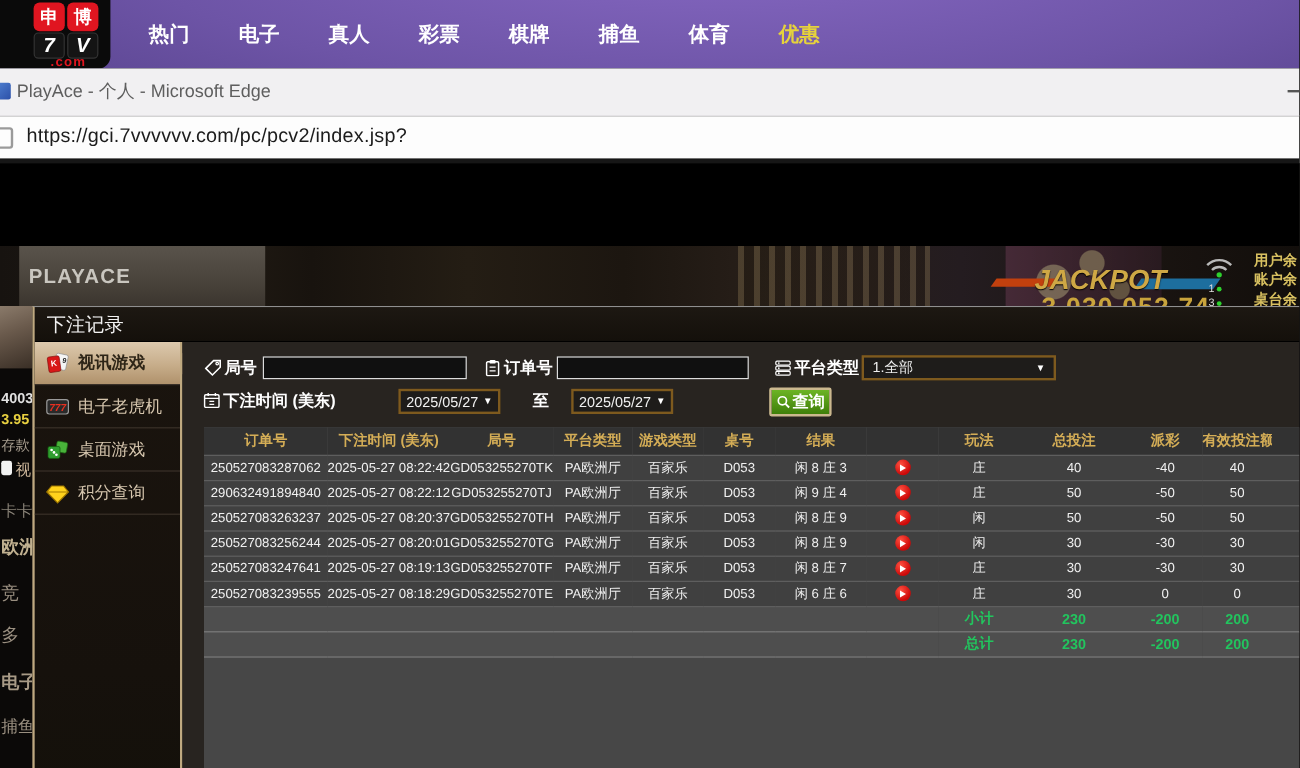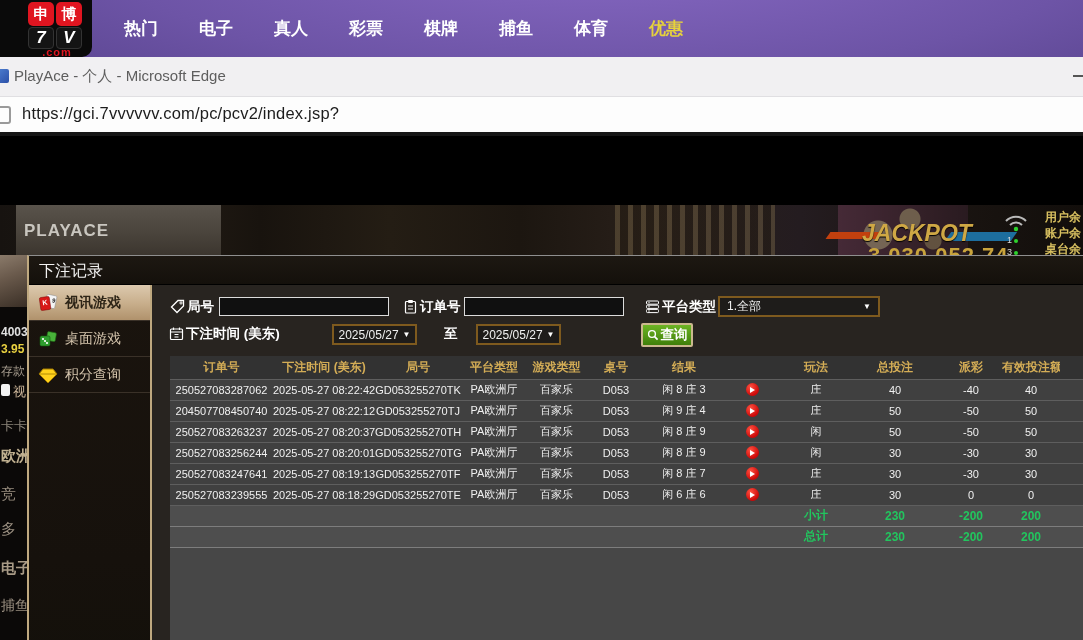--- a/index.html
+++ b/index.html
@@ -214,20 +214,29 @@
                 <text x="14" y="9" font-size="6" fill="#222" transform="rotate(12 13 8)">9</text>
                 <rect x="2" y="4" width="10" height="13" rx="1.5" fill="#d81818" stroke="#7a0808" stroke-width=".5" transform="rotate(-8 7 10)"></rect>
                 <text x="4.5" y="12" font-size="7" fill="#fff" font-weight="bold" transform="rotate(-8 7 10)">K</text>
               </svg>
             </span>
             <span>视讯游戏</span>
           </div>
           <div class="m-item">
             <span class="icn">
               <svg width="20" height="20" viewBox="0 0 20 20">
+                <rect x="1" y="4" width="18" height="12" rx="2" fill="#2a2a2a" stroke="#9a9a9a" stroke-width="1"></rect>
+                <text x="3" y="13.5" font-size="8.5" font-style="italic" font-weight="bold" fill="#e83020">777</text>
+              </svg>
+            </span>
+            <span>电子老虎机</span>
+          </div>
+          <div class="m-item">
+            <span class="icn">
+              <svg width="20" height="20" viewBox="0 0 20 20">
                 <rect x="9" y="3" width="9" height="9" rx="1.5" fill="#49b33a" stroke="#1d6a14" stroke-width=".6" transform="rotate(10 13 7)"></rect>
                 <rect x="2" y="7" width="10" height="10" rx="1.5" fill="#2f9e2f" stroke="#145a0e" stroke-width=".6"></rect>
                 <circle cx="5" cy="10" r="1.1" fill="#fff"></circle>
                   <circle cx="9" cy="14" r="1.1" fill="#fff"></circle>
                   <circle cx="7" cy="12" r="1.1" fill="#fff"></circle>
               </svg>
             </span>
             <span>桌面游戏</span>
           </div>
           <div class="m-item">
@@ -353,21 +362,21 @@
                   <td>D053</td>
                   <td>闲 8 庄 3</td>
                   <td><span class="replay-btn"></span></td>
                   <td>庄</td>
                   <td>40</td>
                   <td class="neg">-40</td>
                   <td>40</td>
                   <td class="status">已派彩</td>
                 </tr>
                 <tr>
-                  <td>204507708450740</td>
+                  <td>290632491894840</td>
                   <td>2025-05-27 08:22:12</td>
                   <td>GD053255270TJ</td>
                   <td>PA欧洲厅</td>
                   <td>百家乐</td>
                   <td>D053</td>
                   <td>闲 9 庄 4</td>
                   <td><span class="replay-btn"></span></td>
                   <td>庄</td>
                   <td>50</td>
                   <td class="neg">-50</td>

